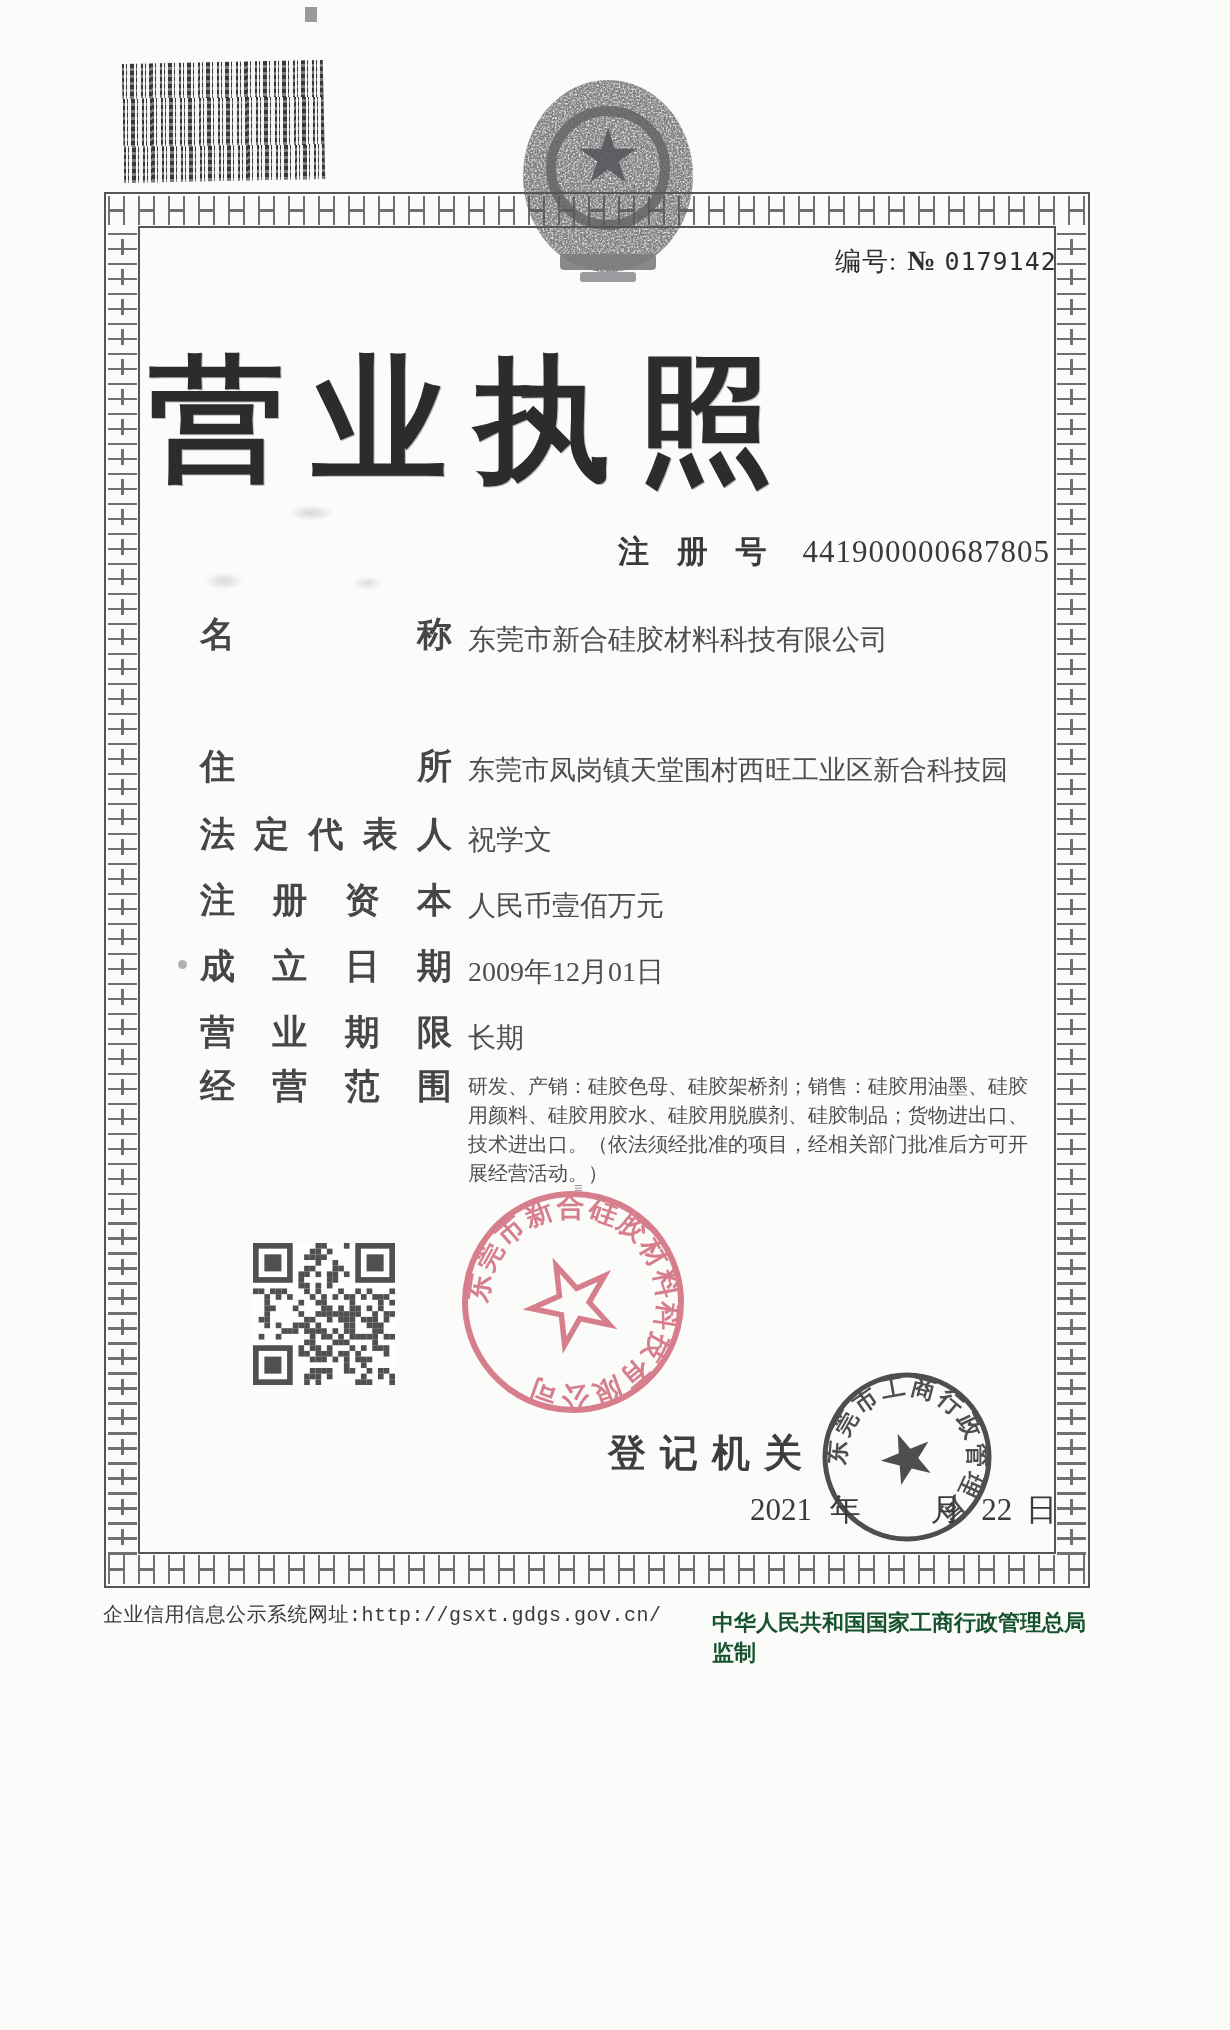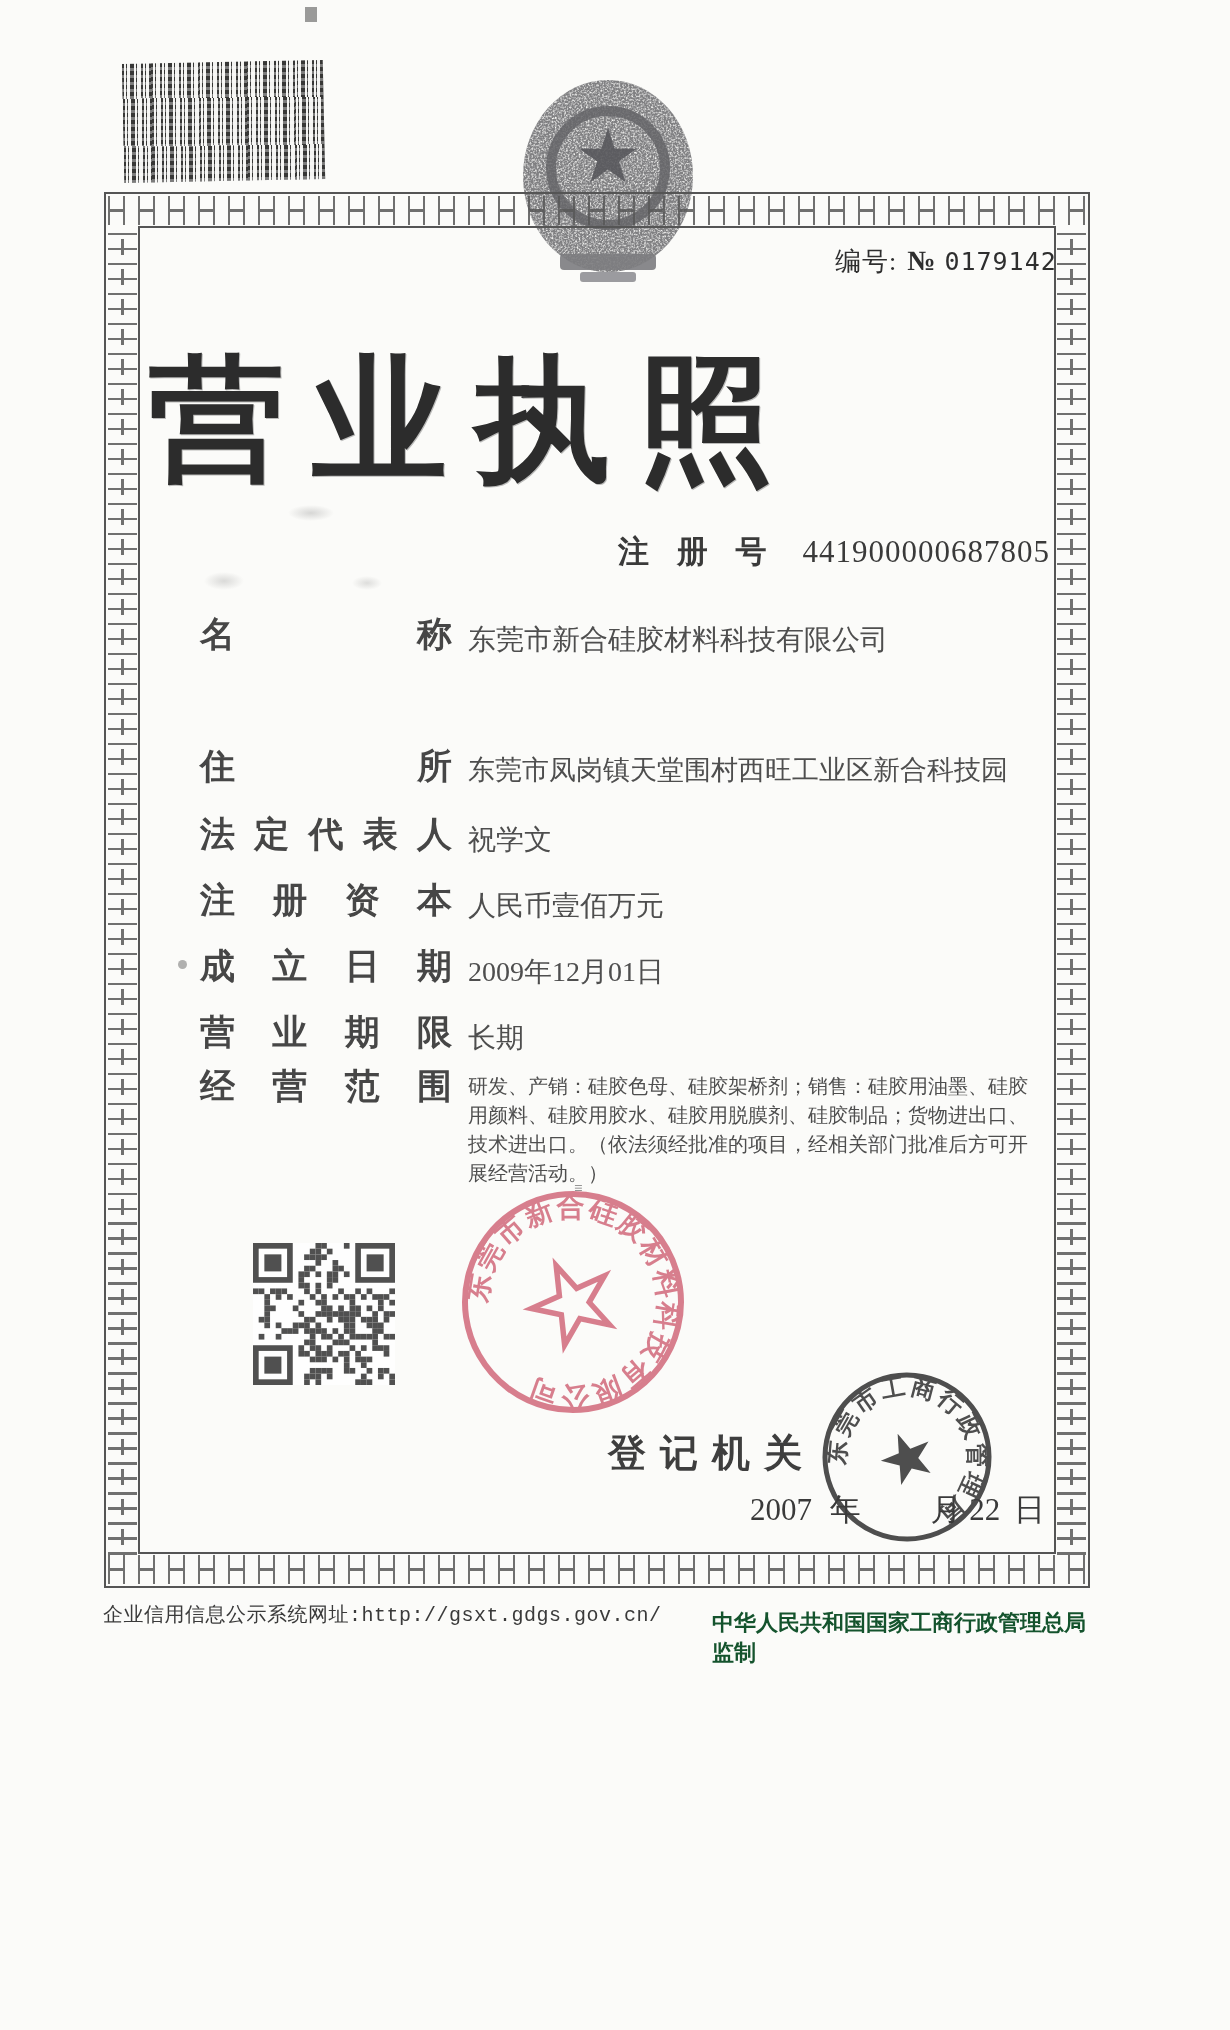--- a/index.html
+++ b/index.html
@@ -57,21 +57,21 @@
   .qr{position:absolute;left:253px;top:1243px;opacity:.85;}
   .seal-company{position:absolute;left:453px;top:1182px;opacity:.8;}
   .seal-authority{position:absolute;left:807px;top:1357px;opacity:.9;}
 
   
   .registrar-label{position:absolute;left:608px;top:1428px;font-size:38px;font-weight:600;
                    letter-spacing:14px;color:#3e3e3e;}
   .issue-date{position:absolute;left:750px;top:1489px;font-size:31px;color:#3a3a3a;white-space:nowrap;}
   .issue-date span{display:inline-block;}
   .issue-date .u1{margin-left:10px;} .issue-date .u2{margin-left:62px;}
-  .issue-date .d{} .issue-date .u3{margin-left:6px;}
+  .issue-date .d{margin-left:12px;} .issue-date .u3{margin-left:6px;}
 
   
   .footer-left{position:absolute;left:103px;top:1601px;font-size:20px;color:#3a3a3a;
                font-family:"Liberation Mono","DejaVu Sans Mono",monospace;letter-spacing:.5px;}
   .footer-right{position:absolute;left:712px;top:1600px;font-size:22px;font-weight:600;color:#14532d;margin-top:8px;}
 
   
   .art{position:absolute;pointer-events:none;}
   .art.sliver{left:1220px;top:398px;width:7px;height:330px;background:#9a9a9a;opacity:.5;}
   .art.tick{left:305px;top:7px;width:12px;height:15px;background:#4a4a4a;opacity:.55;}
@@ -368,21 +368,21 @@
       <circle cx="120" cy="120" r="108" fill="none" stroke-width="6" style="stroke: rgb(207, 96, 115);"></circle>
       <polygon id="company-seal-star" fill="none" stroke-width="5.5" points="108.4,81.6 125.5,107.0 154.8,98.5 136.0,122.5 153.1,147.8 124.4,137.4 105.7,161.5 106.7,131.0 78.0,120.6 107.4,112.2" style="stroke: rgb(207, 96, 115);"></polygon>
       <text font-size="28" font-weight="600" letter-spacing="2" font-family="Liberation Serif, DejaVu Serif, serif" style="fill: rgb(207, 96, 115);">
         <textPath href="#cring" startOffset="2%">东莞市新合硅胶材料科技有限公司</textPath>
       </text>
     </g>
   </svg>
 
   <div class="registrar-label">登记机关</div>
   <div class="issue-date">
-    <span>2007</span>
+    <span>2021</span>
     <span class="u1">年</span>
     <span class="u2">月</span>
     <span class="d">22</span>
     <span class="u3">日</span>
   </div>
 
   <svg class="seal-authority" width="200" height="200" viewBox="0 0 200 200">
     <defs>
       <path id="aring" d="M100,100 m-62,0 a62,62 0 1,1 124,0 a62,62 0 1,1 -124,0"></path>
     </defs>

